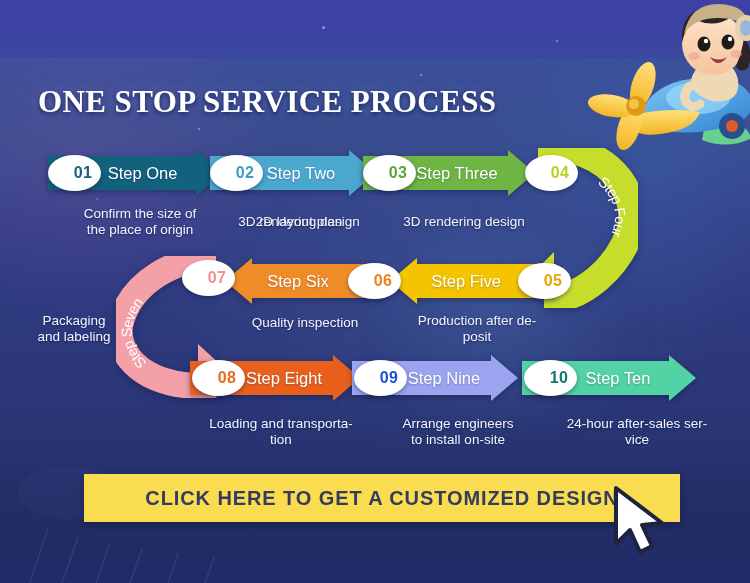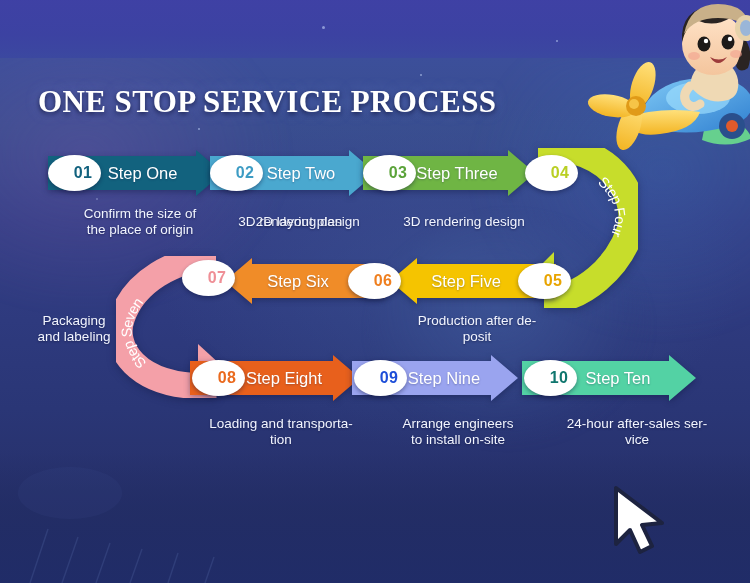--- a/index.html
+++ b/index.html
@@ -259,20 +259,21 @@
 
   <div class="arrow" style="left:225px;top:258px;width:160px;height:46px;">
     <svg width="160" height="46" viewBox="0 0 160 46" preserveAspectRatio="none">
       <path d="M160 6 H27 v-6 L0 23 l27 23 v-6 h133 z" fill="#f08c28"></path>
     </svg>
     <div class="arrow-label" style="left:22px;right:36px;">Step Six</div>
   </div>
   <div class="badge" style="left:348px;top:263px;color:#ef7f1f;">
     <span>06</span>
   </div>
+  <div class="cap" style="left:224px;top:315px;width:162px;white-space:pre-line;">Quality inspection</div>
 
   <div class="curve" style="left:116px;top:256px;width:120px;height:142px;">
     <svg width="120" height="142" viewBox="0 0 120 142">
       <defs>
         <path id="p7" d="M96 128 C 20 128, 6 90, 12 66 C 20 36, 54 12, 96 12"></path>
       </defs>
       <path d="M100 130 C 16 134, -4 88, 6 62 C 18 26, 58 2, 100 2" fill="none" stroke="#f4a0a8" stroke-width="26" stroke-linecap="butt"></path>
       <path d="M78 110 l24 22 l-24 22 z" fill="#f4a0a8" transform="translate(4,-22)"></path>
       <text class="curve-text" dy="5">
         <textPath href="#p7" startOffset="48%" text-anchor="middle">Step Seven</textPath>
@@ -314,17 +315,20 @@
       <path d="M0 6 h147 v-6 l27 23 l-27 23 v-6 H0 z" fill="#53d2a4"></path>
     </svg>
     <div class="arrow-label" style="left:38px;right:20px;">Step Ten</div>
   </div>
   <div class="badge" style="left:524px;top:360px;color:#0f766e;">
     <span>10</span>
   </div>
   <div class="cap" style="left:546px;top:416px;width:182px;white-space:pre-line;">24-hour after-sales ser-
 vice</div>
 
+  <div class="cta">
+    <span class="cta-text">CLICK HERE TO GET A CUSTOMIZED DESIGN</span>
+  </div>
   <svg class="cursor-ico" viewBox="0 0 62 74">
     <path d="M8 4 L8 60 L22 46 L32 68 L44 62 L34 41 L54 39 Z" fill="#ffffff" stroke="#1d2340" stroke-width="4" stroke-linejoin="round"></path>
   </svg>
 
 </div>
 
 </body></html>

